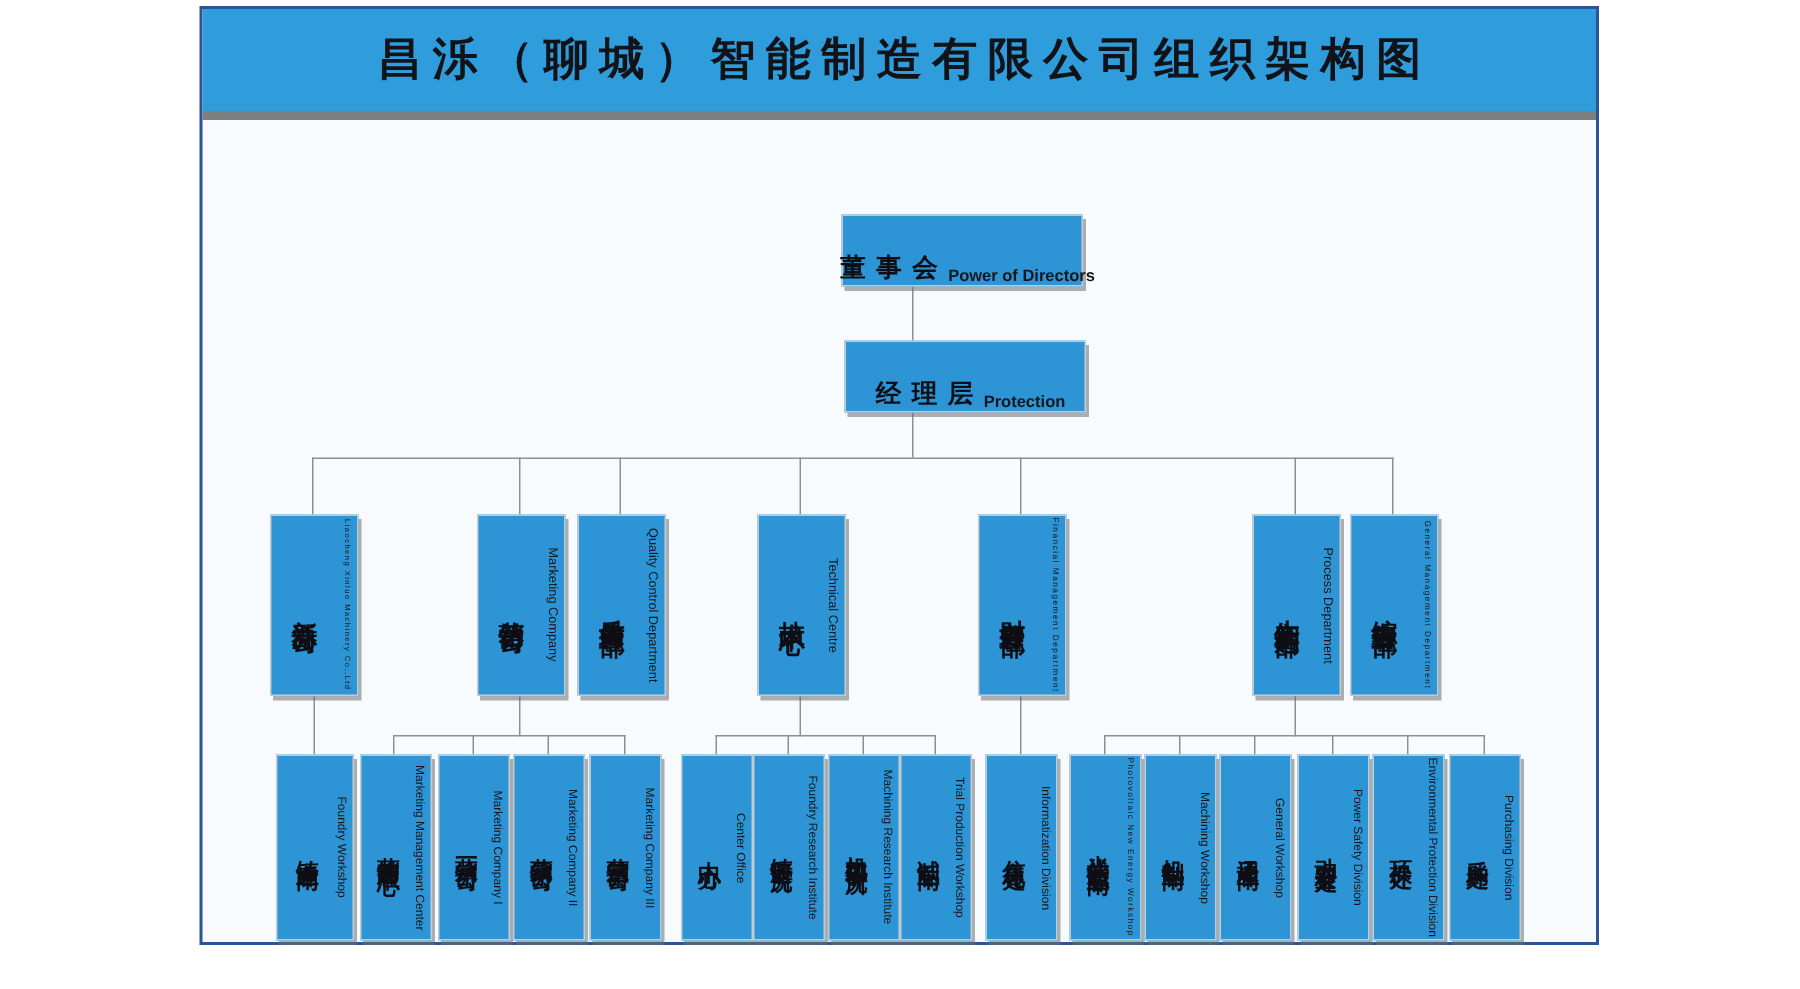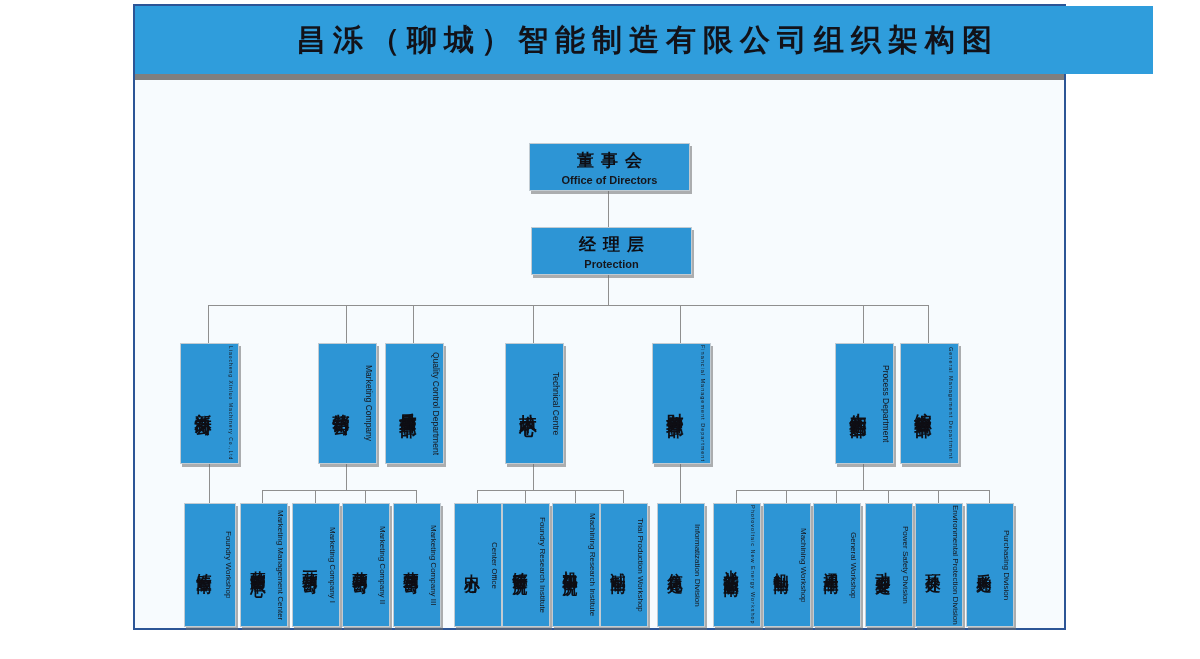--- a/index.html
+++ b/index.html
@@ -2,31 +2,31 @@
 <html><head>
 <meta charset="utf-8">
 <style>
   html,body{margin:0;padding:0;background:#ffffff;}
   #stage{position:relative;width:1200px;height:659px;background:#ffffff;overflow:hidden;
          font-family:"Liberation Sans","DejaVu Sans",sans-serif;}
   
   .frame{position:absolute;left:133px;top:4px;width:929px;height:622px;
          border:2px solid #2C5596;background:#F7FBFE;z-index:0;}
   
-  .title-bar{position:absolute;left:135px;top:6px;width:1018px;height:68px;background:#2F9DDC;
+  .title-bar{position:absolute;left:135px;top:6px;width:929px;height:68px;background:#2F9DDC;
              z-index:3;display:flex;flex-direction:column;align-items:center;justify-content:center;}
   .title-zh{font-size:30px;font-weight:bold;color:#121219;letter-spacing:7px;text-indent:7px;line-height:1.15;white-space:nowrap;}
   .title-en{font-size:15.5px;font-weight:bold;color:#121219;letter-spacing:.3px;white-space:nowrap;}
   .title-shadow{position:absolute;left:135px;top:74px;width:929px;height:6px;background:#7F7F7F;z-index:3;}
   
   .ln{position:absolute;background:#8F8F8F;z-index:1;}
   
   .hbox{position:absolute;background:#2D95D5;border:1px solid #C2CBD2;
         box-shadow:2px 3px 0 rgba(110,110,110,.55);z-index:2;
-        display:flex;flex-direction:column;align-items:center;justify-content:center;}
+        display:flex;align-items:flex-end;justify-content:center;margin-left:32px;}
   .hbox .zh{font-size:17px;font-weight:bold;color:#0e0e14;letter-spacing:7px;text-indent:7px;white-space:nowrap;}
   .hbox .en{font-size:11px;font-weight:bold;color:#16161c;margin-top:2px;white-space:nowrap;}
   
   .vbox{position:absolute;background:#2D95D5;border:1px solid #C2CBD2;
         box-shadow:2px 3px 0 rgba(110,110,110,.55);z-index:2;}
   .vbox .zh{position:absolute;left:1px;right:14px;top:2px;bottom:2px;
             writing-mode:vertical-rl;text-orientation:upright;
             font-weight:bold;color:#0e0e14;letter-spacing:2px;
             display:flex;align-items:center;justify-content:center;overflow:hidden;}
   .vbox .en{position:absolute;right:1px;top:1px;bottom:1px;width:13px;
@@ -86,21 +86,21 @@
     <div class="ln" style="left:736px;top:490px;width:1px;height:13px;"></div>
     <div class="ln" style="left:786px;top:490px;width:1px;height:13px;"></div>
     <div class="ln" style="left:836px;top:490px;width:1px;height:13px;"></div>
     <div class="ln" style="left:888px;top:490px;width:1px;height:13px;"></div>
     <div class="ln" style="left:938px;top:490px;width:1px;height:13px;"></div>
     <div class="ln" style="left:989px;top:490px;width:1px;height:13px;"></div>
   </div>
 
   <div class="hbox" style="left:529px;top:143px;width:159px;height:46px;">
     <div class="zh">董事会</div>
-    <div class="en">Office of Directors</div>
+    <div class="en">Power of Directors</div>
   </div>
   <div class="hbox" style="left:531px;top:227px;width:159px;height:46px;">
     <div class="zh">经理层</div>
     <div class="en">Protection</div>
   </div>
 
   <div class="vbox l3" style="left:180px;top:343px;width:57px;height:119px;">
     <div class="zh fit">新泺公司</div>
     <div class="en fit" style="font-size: 5px; letter-spacing: 1px;">Liaocheng Xinluo Machinery Co.,Ltd</div>
   </div>

